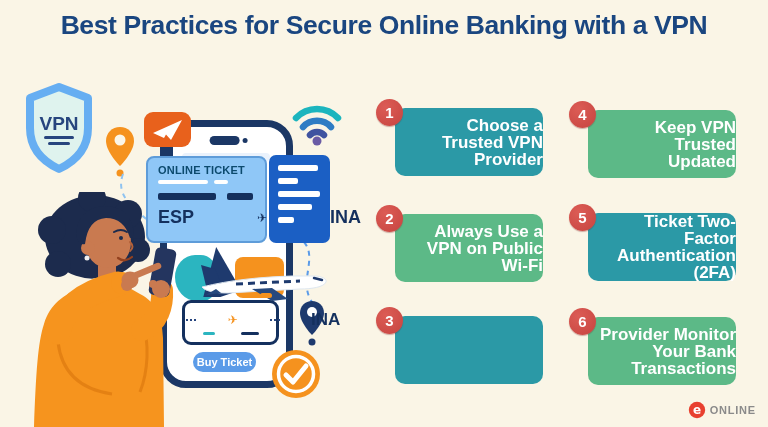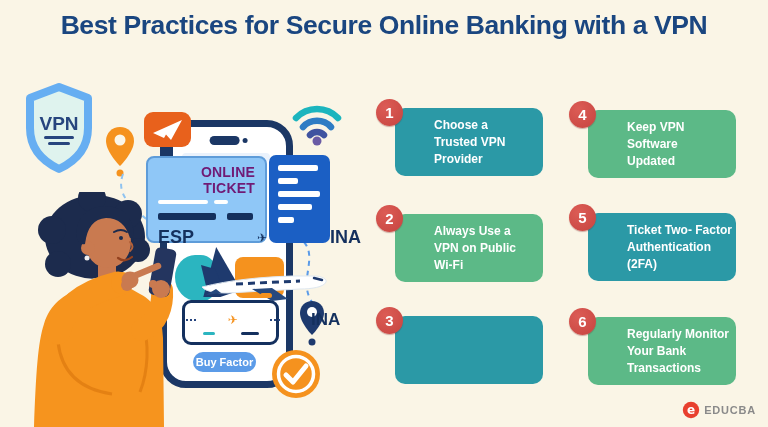--- a/index.html
+++ b/index.html
@@ -6,42 +6,42 @@
   .stage{position:relative;width:768px;height:427px;background:#FAF5E6;overflow:hidden;
          font-family:"Liberation Sans","DejaVu Sans",sans-serif;}
   
   .title{position:absolute;top:10px;left:0;width:768px;text-align:center;
          font-size:26.5px;font-weight:bold;letter-spacing:-0.4px;color:#1A4680;}
   
   .tip{position:absolute;width:148px;height:68px;border-radius:10px;
        display:flex;align-items:center;justify-content:center;}
   .tip.teal{background:#2B99A6;}
   .tip.green{background:#5CB987;}
-  .tip-label{width:100%;text-align:left;color:#FFFFFF;font-weight:bold;
-             font-size:12px;line-height:17px;white-space:pre-line;margin-left:39px;}
+  .tip-label{width:100%;text-align:right;color:#FFFFFF;font-weight:bold;
+             font-size:17px;line-height:17px;white-space:pre-line;}
   .tip-num{position:absolute;left:-19px;top:-9px;width:27px;height:27px;border-radius:50%;
            background:radial-gradient(circle at 35% 30%, #DC5C55, #C64440);
            color:#fff;font-weight:bold;font-size:15px;display:flex;align-items:center;justify-content:center;
            box-shadow:0 1px 1px rgba(120,30,30,.35);}
   
   .abs{position:absolute;}
   .phone{position:absolute;left:160px;top:120px;width:133px;height:268px;background:#fff;
          border:7px solid #1B3765;border-radius:26px;box-sizing:border-box;overflow:hidden;z-index:1;}
   .notch{position:absolute;left:50%;top:9px;transform:translateX(-58%);width:30px;height:9px;
          background:#1B3765;border-radius:5px;}
   .notch::after{content:"";position:absolute;right:-8px;top:2px;width:5px;height:5px;border-radius:50%;background:#1B3765;}
   .screen-strip{position:absolute;left:15px;top:26px;width:88px;height:8px;background:#EAF2FC;border-radius:4px;}
   .blob-teal{position:absolute;left:8px;top:128px;width:42px;height:46px;background:#2BB5C0;
              border-radius:55% 45% 40% 60%;}
   .tailfin{position:absolute;left:28px;top:120px;width:46px;height:50px;background:#1E3A6E;
            clip-path:polygon(18% 100%,46% 0,100% 86%,55% 100%);}
   .orange-card{position:absolute;left:68px;top:130px;width:49px;height:41px;background:#F5921E;border-radius:8px;}
   .ticket{position:absolute;left:146px;top:156px;width:121px;height:87px;background:#8FC7F7;
           border:2px solid #5E9CD9;border-radius:8px;box-sizing:border-box;z-index:4;padding:6px 10px;}
-  .ticket-title{font-size:14px;font-weight:bold;color:#701a75;letter-spacing:0.2px;text-align:right;}
+  .ticket-title{font-size:11px;font-weight:bold;color:#0c4a6e;letter-spacing:0.2px;}
   .bar{border-radius:2px;}
   .bar.white{background:#FFFFFF;height:4px;}
   .bar.navy{background:#14305E;height:7px;}
   .row{display:flex;align-items:center;}
   .route{display:flex;align-items:center;margin-top:7px;gap:28px;}
   .route .code{font-size:18px;font-weight:bold;color:#14305E;}
   .route .plane-glyph{font-size:12px;color:#14305E;margin:0 1px;}
   .dotline{width:10px;height:0;border-bottom:2px dotted #27457E;margin:0 3px;}
   .panel{position:absolute;left:269px;top:155px;width:61px;height:88px;background:#1B5FC4;border-radius:7px;
          z-index:3;padding:10px 0 0 9px;box-sizing:border-box;}
@@ -156,21 +156,21 @@
       <span class="plane-glyph">✈</span>
       <span class="dotline"></span>
       <span class="code">INA</span>
     </div>
     <div class="card-bars">
       <span class="b1"></span>
         <span class="b2"></span>
     </div>
   </div>
 
-  <div class="buy-btn">Buy Factor</div>
+  <div class="buy-btn">Buy Ticket</div>
 
   <svg class="abs" style="left:294px;top:240px;z-index:1" width="40" height="64" viewBox="0 0 40 64">
     <path d="M10,2 C24,18 4,42 18,62" fill="none" stroke="#5B9BE8" stroke-width="2" stroke-dasharray="5 5"></path>
   </svg>
 
   <svg class="abs" style="left:299px;top:300px;z-index:2" width="26" height="46" viewBox="0 0 26 46">
     <path d="M13,1 C20,1 25,6 25,13 C25,23 13,35 13,35 C13,35 1,23 1,13 C1,6 6,1 13,1 Z" fill="#1E3A6E"></path>
     <circle cx="13" cy="12" r="5" fill="#FFFFFF"></circle>
     <circle cx="13" cy="42" r="3.5" fill="#1E3A6E"></circle>
   </svg>
@@ -235,38 +235,38 @@
       <div class="tip-label">Always Use a
 VPN on Public
 Wi-Fi</div>
     </div>
     <div class="tip teal" style="left:395px;top:316px">
       <div class="tip-num">3</div>
     </div>
     <div class="tip green" style="left:588px;top:110px">
       <div class="tip-num">4</div>
       <div class="tip-label">Keep VPN
-Software
+Trusted
 Updated</div>
     </div>
     <div class="tip teal" style="left:588px;top:213px">
       <div class="tip-num">5</div>
       <div class="tip-label">Ticket Two- Factor
 Authentication
 (2FA)</div>
     </div>
     <div class="tip green" style="left:588px;top:317px">
       <div class="tip-num">6</div>
-      <div class="tip-label">Regularly Monitor
+      <div class="tip-label">Provider Monitor
 Your Bank
 Transactions</div>
     </div>
   </div>
 
   <div class="logo">
     <svg width="18" height="18" viewBox="0 0 18 18">
       <circle cx="9" cy="9" r="8.2" fill="#E8402F"></circle>
       <text x="9" y="13.2" text-anchor="middle" font-size="12" font-weight="bold" fill="#FFFFFF" font-family="DejaVu Sans, sans-serif">e</text>
     </svg>
-    <span class="logo-text">EDUCBA</span>
+    <span class="logo-text">ONLINE</span>
   </div>
 
 </div>
 
 </body></html>

